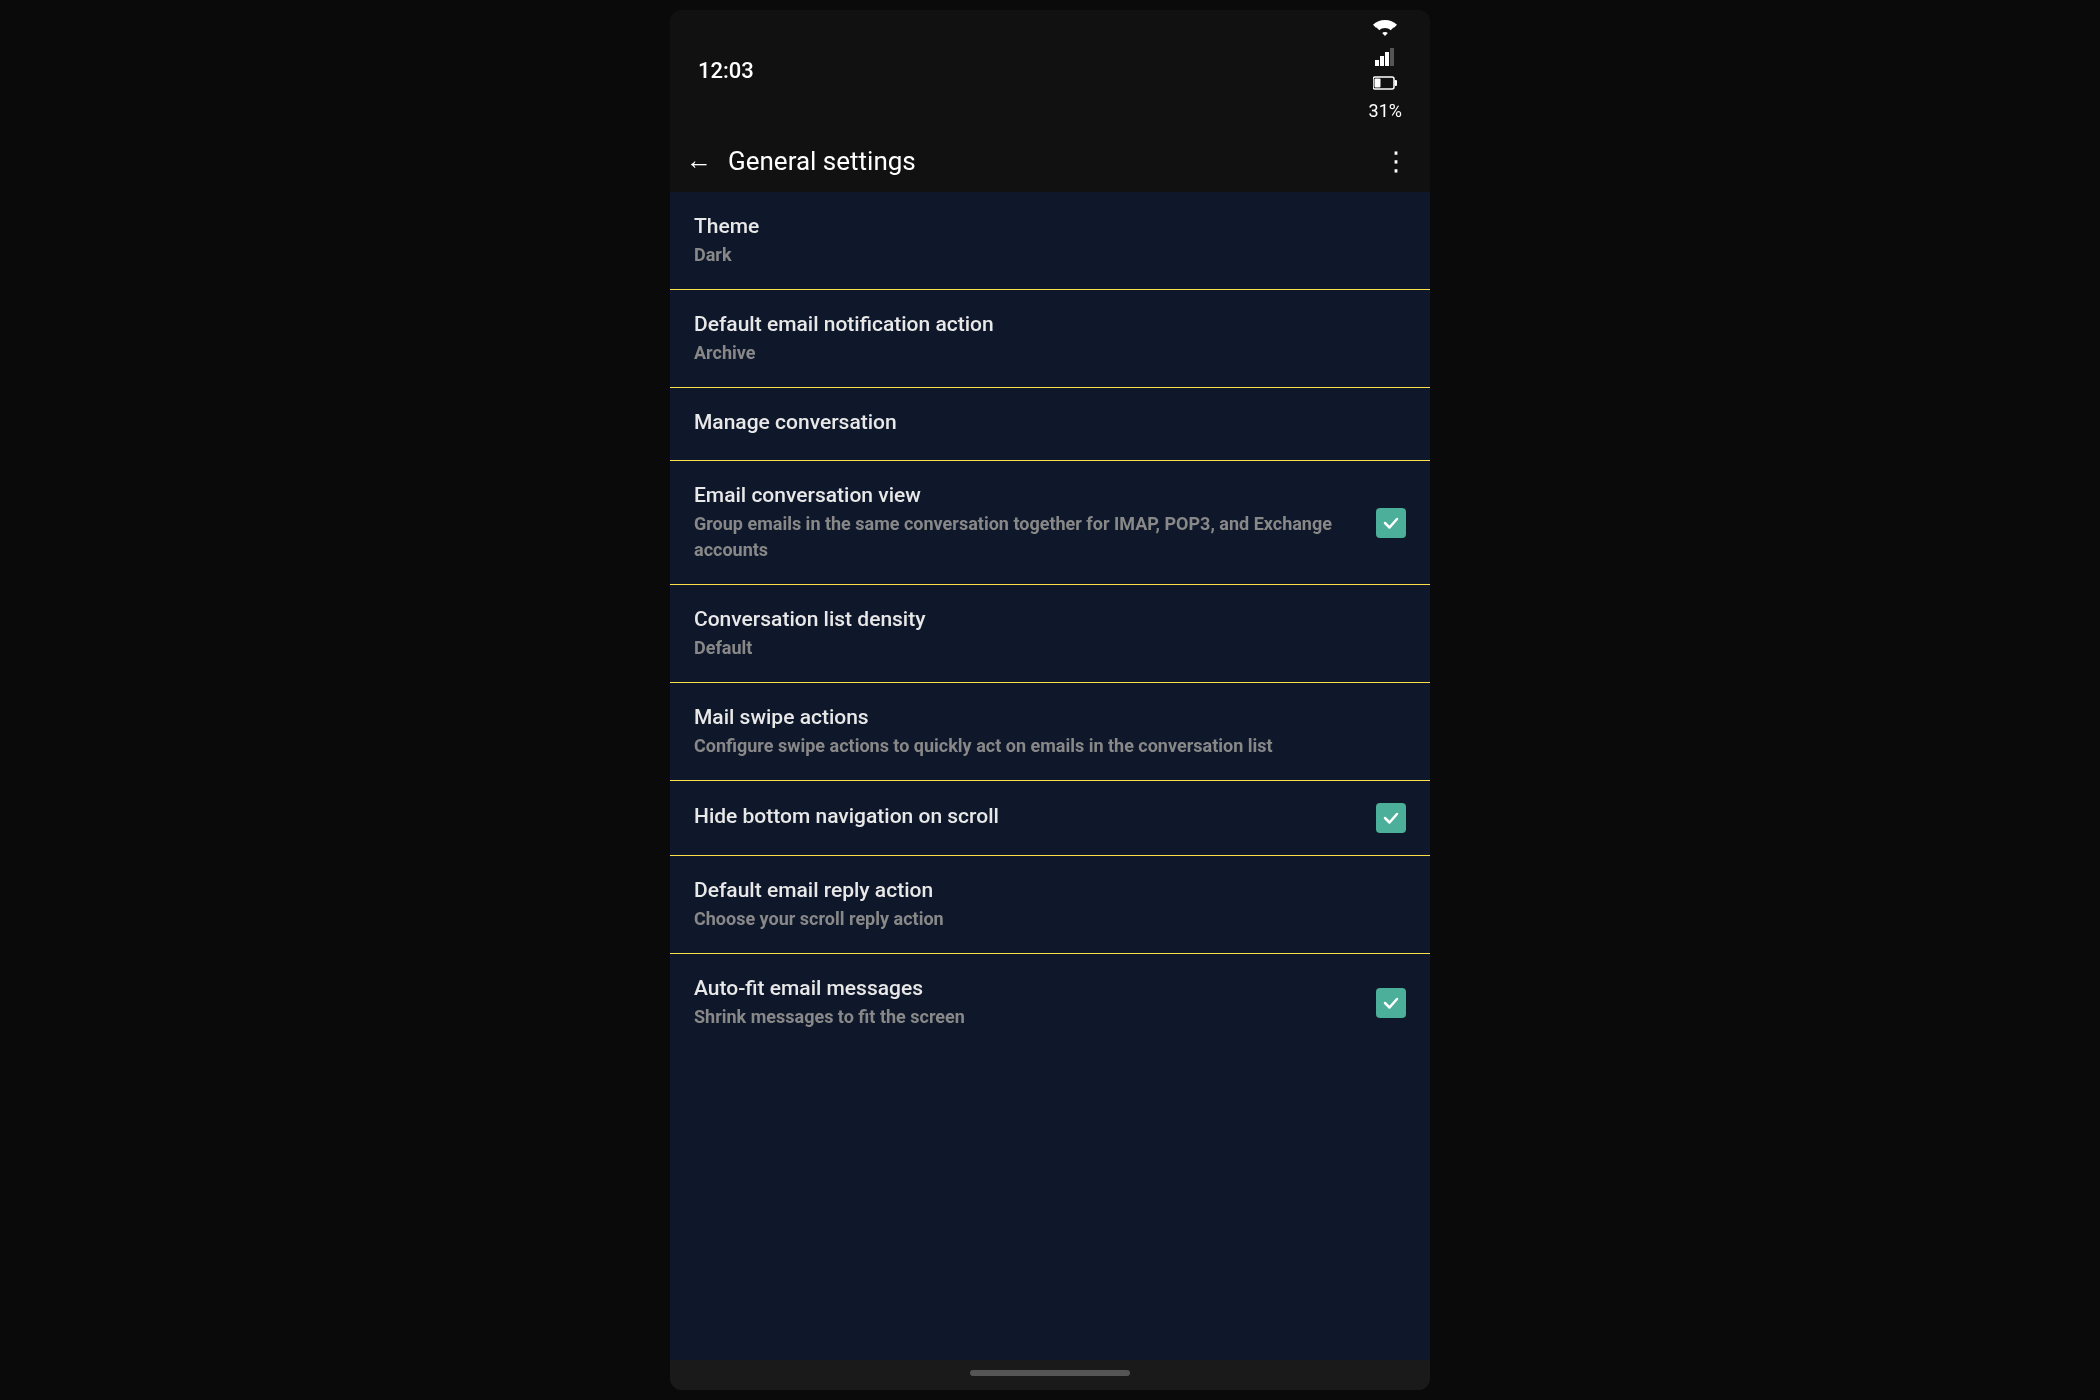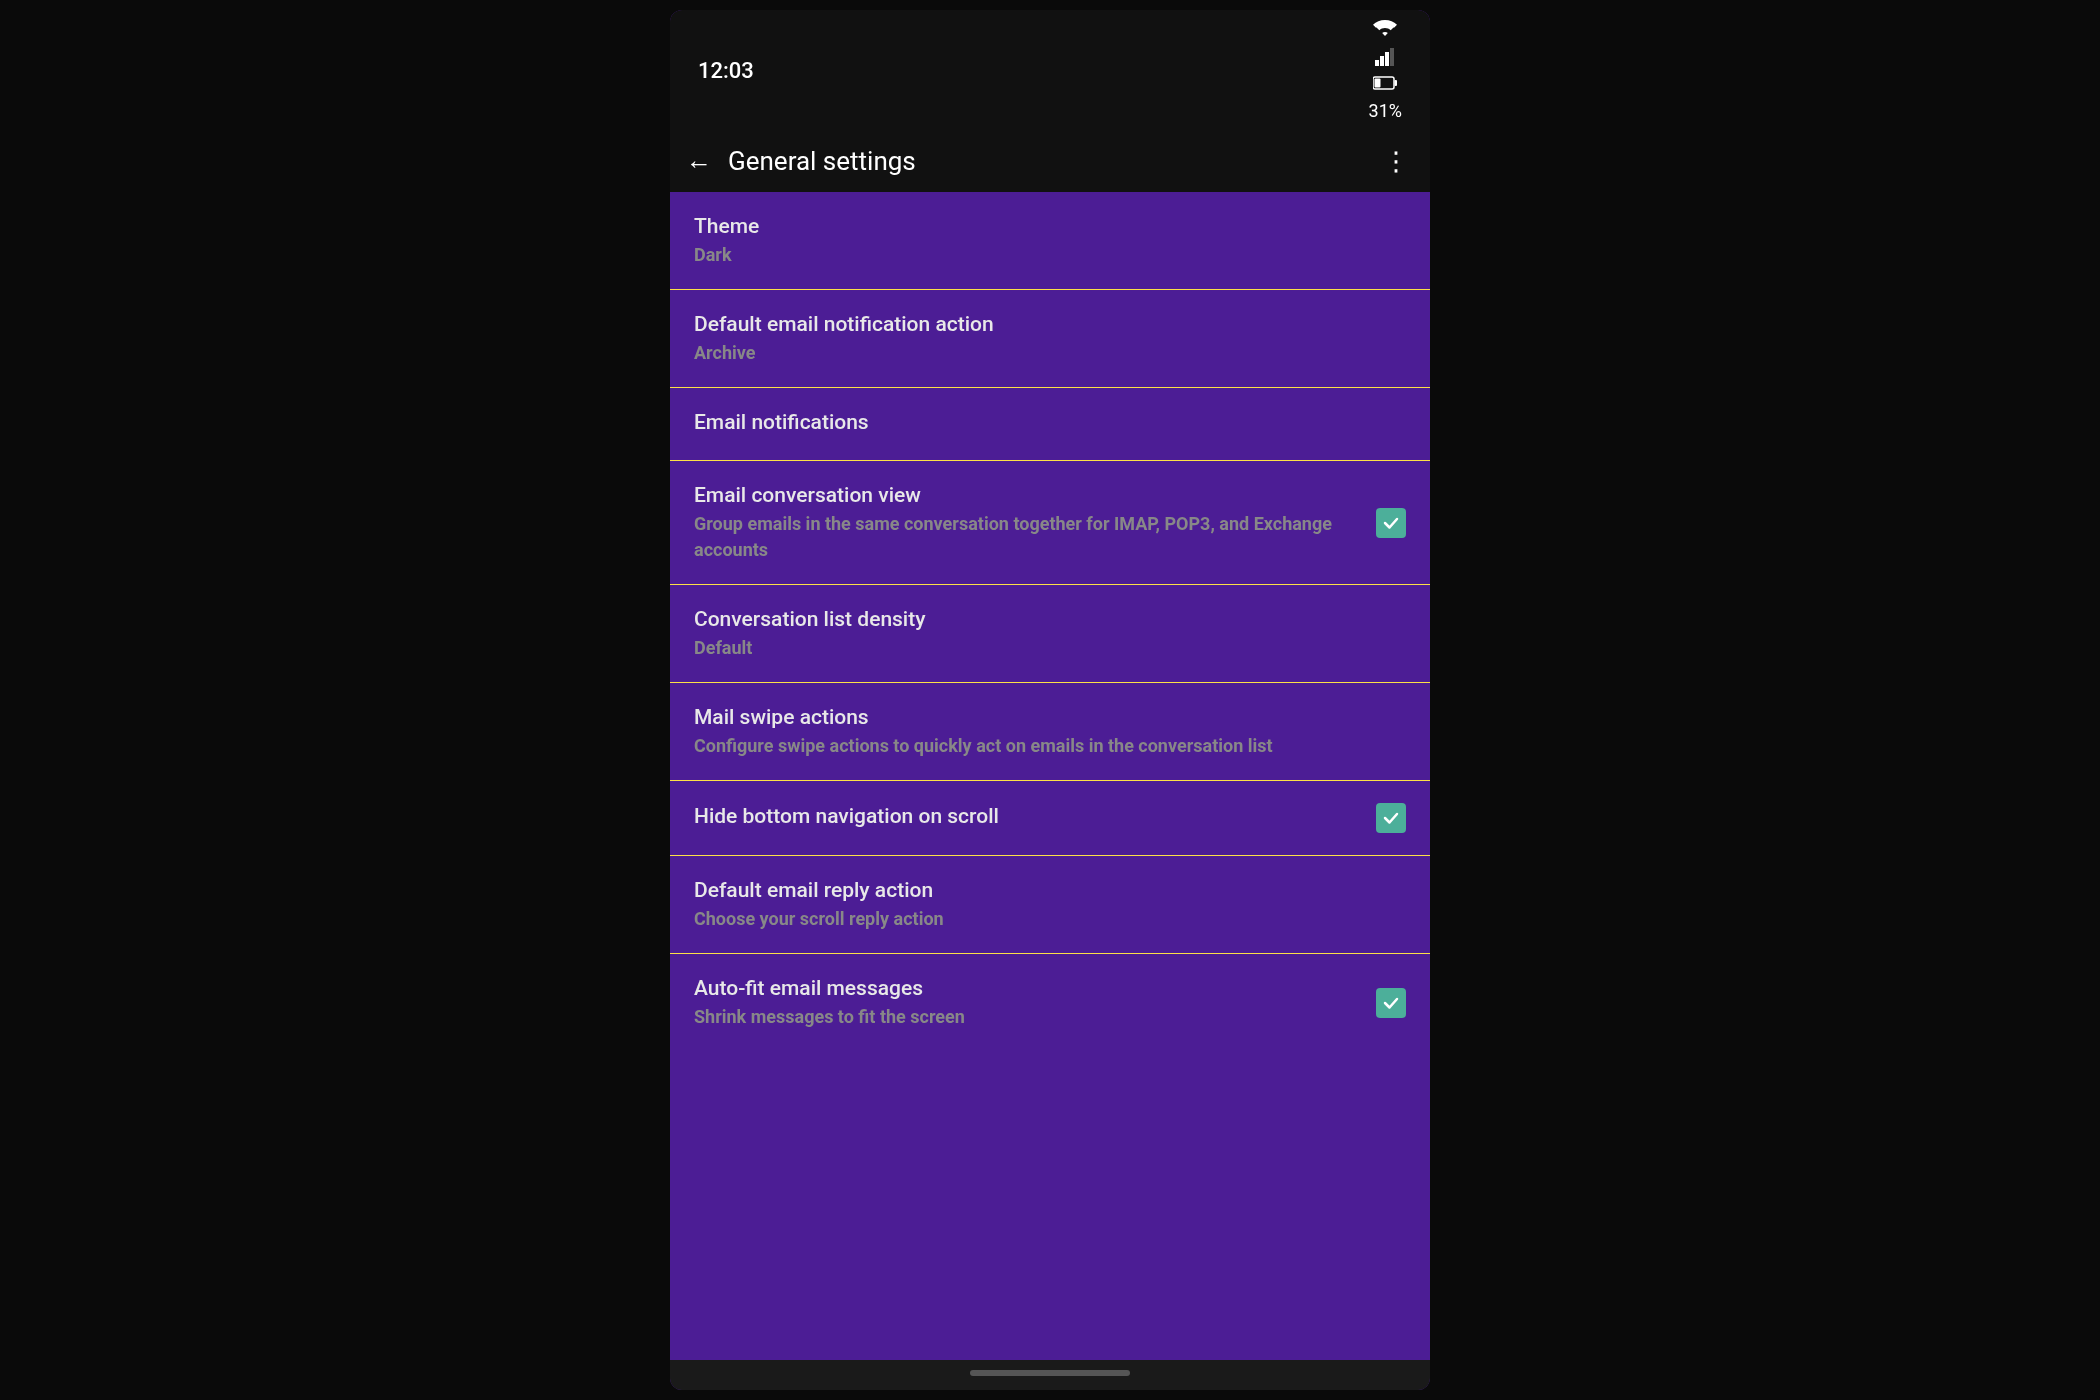--- a/index.html
+++ b/index.html
@@ -15,21 +15,21 @@
       display: flex;
       justify-content: center;
       align-items: center;
       font-family: 'Roboto', Arial, sans-serif;
       overflow: hidden;
     }
 
     .phone-container {
       width: 760px;
       height: 1380px;
-      background-color: #4c1d95;
+      background-color: #0f172a;
       border-radius: 12px;
       display: flex;
       flex-direction: column;
       overflow: hidden;
       position: relative;
     }
 
     
     .status-bar {
       display: flex;
@@ -225,21 +225,21 @@
 
     <div class="settings-item">
       <div class="settings-item-content">
         <div class="settings-item-title">Default email notification action</div>
         <div class="settings-item-subtitle">Archive</div>
       </div>
     </div>
 
     <div class="settings-item">
       <div class="settings-item-content">
-        <div class="settings-item-title">Email notifications</div>
+        <div class="settings-item-title">Manage conversation</div>
       </div>
     </div>
 
     <div class="settings-item">
       <div class="settings-item-content">
         <div class="settings-item-title">Email conversation view</div>
         <div class="settings-item-subtitle">Group emails in the same conversation together for IMAP, POP3, and Exchange accounts</div>
       </div>
       <div class="checkbox">
         <svg viewBox="0 0 20 20" fill="none">

